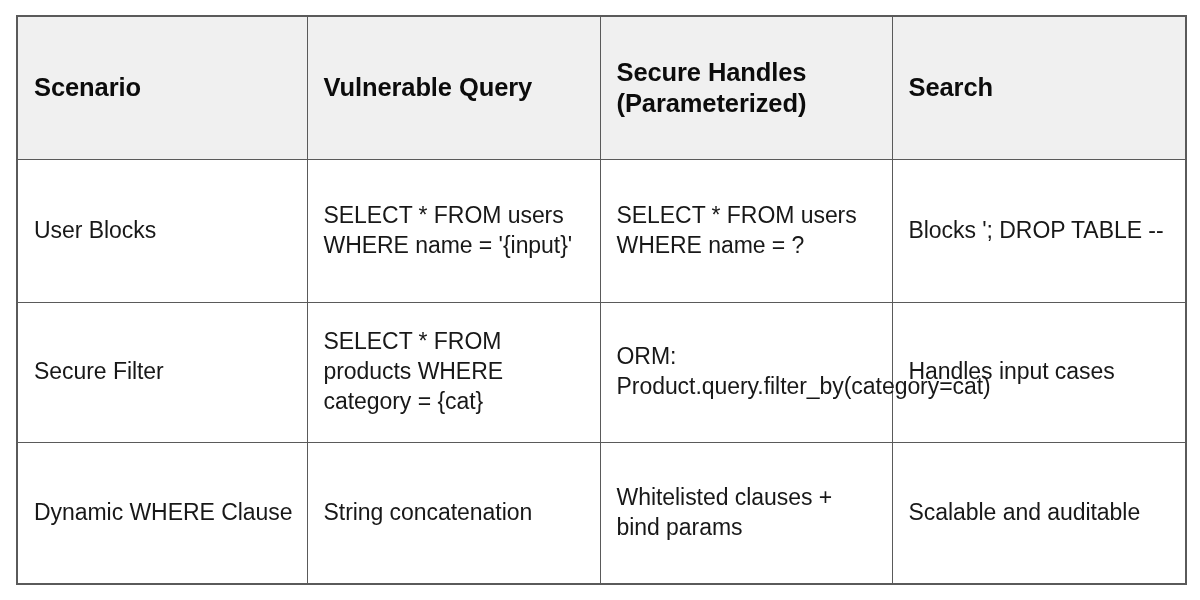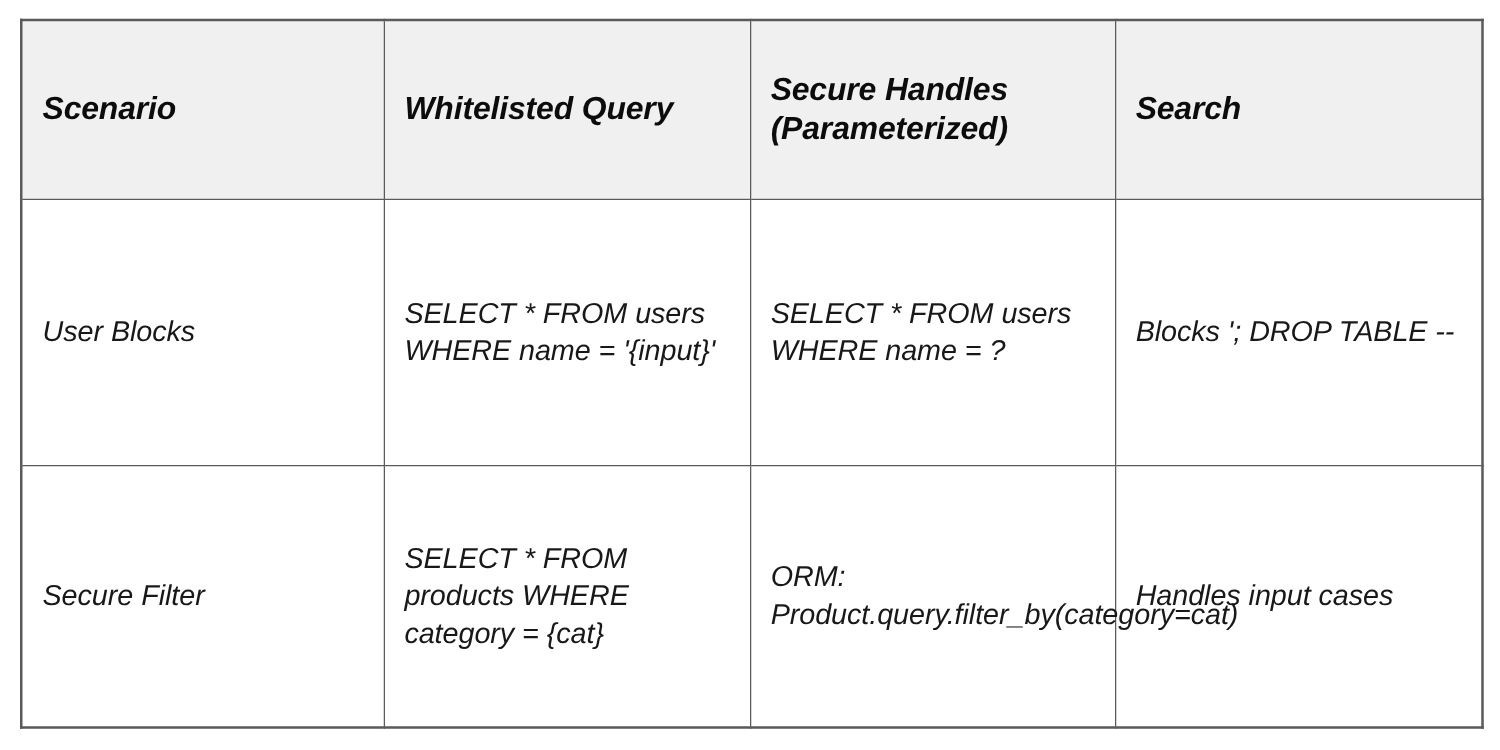--- a/index.html
+++ b/index.html
@@ -17,21 +17,20 @@
     -webkit-font-smoothing: antialiased;
   }
 
   .table-wrap {
     position: absolute;
     left: 16px;
     top: 15px;
     width: 1169px;
     height: 568px;
     box-sizing: border-box;
-    font-style: italic;
   }
 
   table.cmp-table {
     border-collapse: collapse;
     table-layout: fixed;
     width: 1169px;
     height: 568px;
     border: 2px solid #5a5a5a;
   }
 
@@ -87,21 +86,21 @@
         <col class="c2">
         <col class="c3">
         <col class="c4">
     </colgroup>
     <thead>
       <tr>
         <th>
           <span class="cell-text">Scenario</span>
         </th>
         <th>
-          <span class="cell-text">Whitelisted Query</span>
+          <span class="cell-text">Vulnerable Query</span>
         </th>
         <th>
           <span class="cell-text">Secure Handles (Parameterized)</span>
         </th>
         <th>
           <span class="cell-text">Search</span>
         </th>
       </tr>
     </thead>
     <tbody>
@@ -126,15 +125,29 @@
         <td>
           <span class="cell-text">SELECT * FROM products WHERE category = {cat}</span>
         </td>
         <td>
           <span class="cell-text">ORM: Product.query.filter_by(category=cat)</span>
         </td>
         <td>
           <span class="cell-text">Handles input cases</span>
         </td>
       </tr>
+      <tr class="row-3">
+        <td>
+          <span class="cell-text">Dynamic WHERE Clause</span>
+        </td>
+        <td>
+          <span class="cell-text">String concatenation</span>
+        </td>
+        <td>
+          <span class="cell-text">Whitelisted clauses + bind params</span>
+        </td>
+        <td>
+          <span class="cell-text">Scalable and auditable</span>
+        </td>
+      </tr>
     </tbody>
   </table>
 </div>
 
 </body></html>

